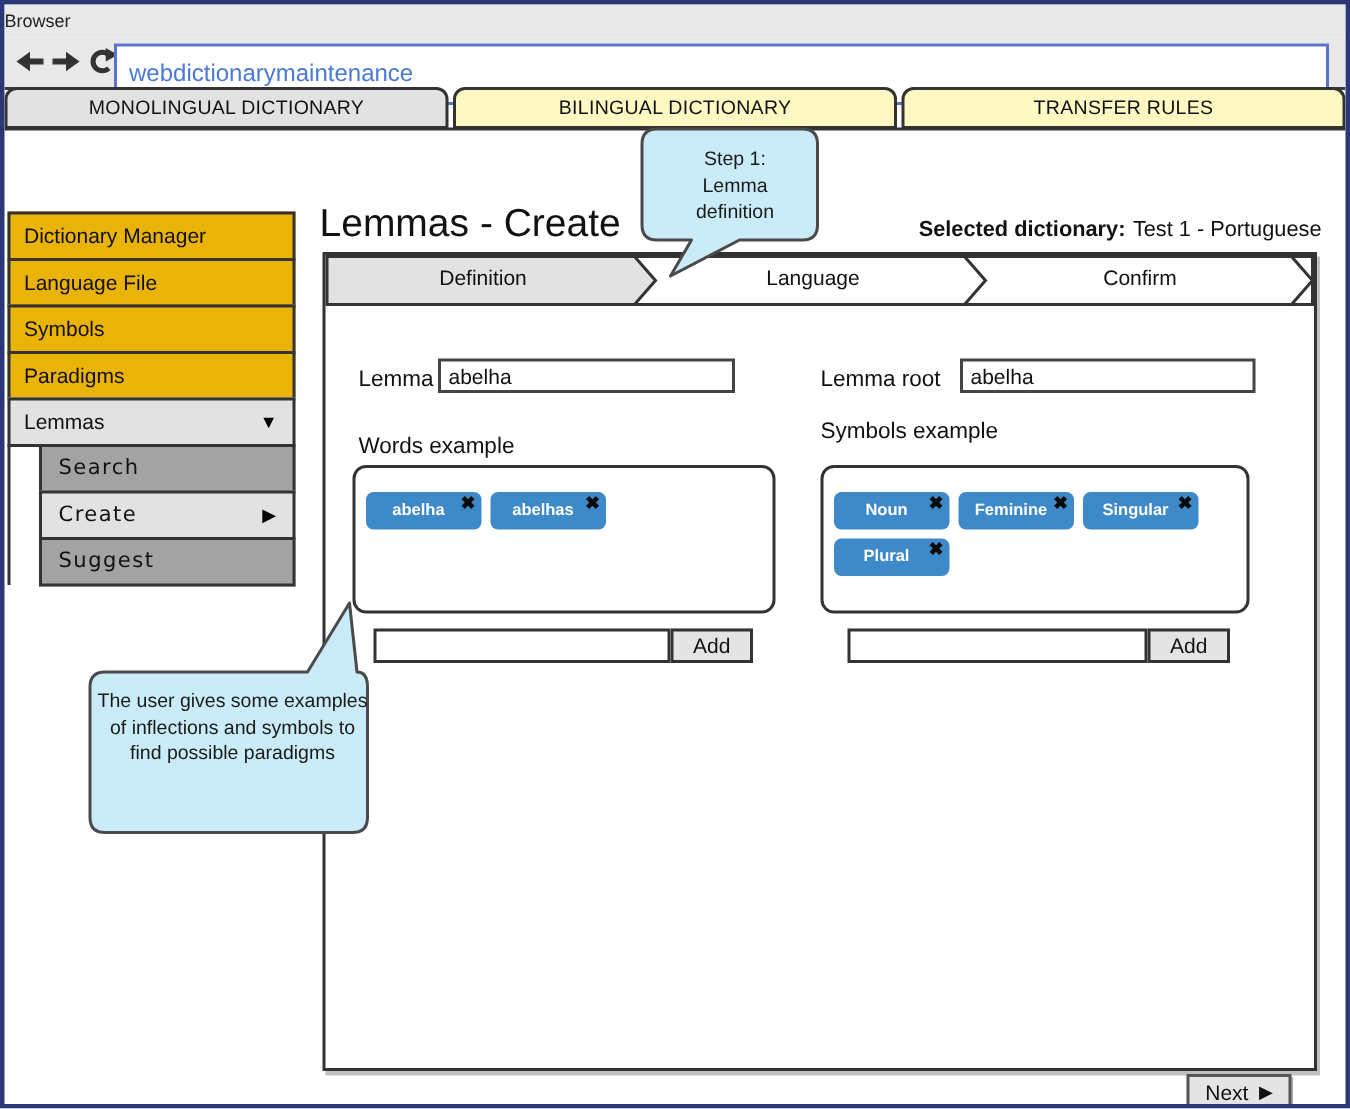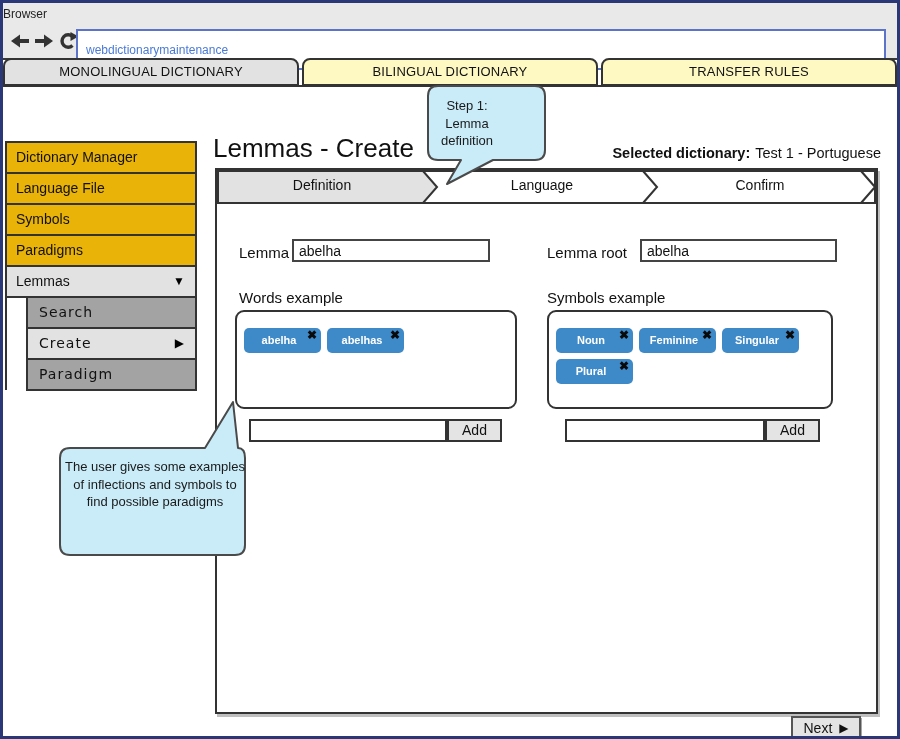--- a/index.html
+++ b/index.html
@@ -13,21 +13,21 @@
   .abs { position:absolute; }
 
   
   .titlebar { left:0; top:0; width:894px; height:22px; background:#e9e9e9;
     font-size:12px; line-height:22px; color:#222; }
   .navbar { left:0; top:22px; width:894px; height:35px; background:#e9e9e9;
     border-bottom:2px solid #3a3a3a; }
   .navicons { left:6px; top:27px; width:66px; height:24px; display:flex; gap:2px; }
   .navicons span { display:inline-block; width:22px; height:22px; cursor:pointer; }
   .urlbar { left:73px; top:26px; width:810px; height:41px; border:2px solid #5b74c9;
-    color:#4a7ad6; font-size:12px; padding:0 8px; background:#fff; outline:none;
+    color:#4a7ad6; font-size:16px; padding:0 8px; background:#fff; outline:none;
     font-family:"Liberation Sans", sans-serif; }
 
   
   .tab { top:55px; height:28px; border:2px solid #333; border-radius:8px 8px 0 0;
     background:#fef9c3; font-size:13px; line-height:24px; text-align:center;
     color:#111; cursor:pointer; letter-spacing:.2px; }
   .tab.active { background:#e2e2e2; }
   .tabline { left:0; top:82px; width:894px; height:2px; background:#333; }
 
   
@@ -122,21 +122,21 @@
     <div class="side-item active">
       <span class="side-caret">▼</span>
       <span>Lemmas</span>
     </div>
     <div class="submenu">
       <div class="sub-item"><span>Search</span></div>
       <div class="sub-item active">
         <span class="side-caret">▶</span>
         <span>Create</span>
       </div>
-      <div class="sub-item"><span>Paradigm</span></div>
+      <div class="sub-item"><span>Suggest</span></div>
     </div>
     <div class="submenu-connector"></div>
   </div>
 
   <div class="abs page-title">Lemmas - Create</div>
   <div class="abs selected-dict">
     <b>Selected dictionary:</b><span class="val">Test 1 - Portuguese</span>
   </div>
 
   <div class="abs panel">
@@ -156,40 +156,40 @@
     <input class="abs txt" style="left: 423px; top: 69px; width: 197px;" value="abelha">
 
     <div class="abs fld-label" style="left:22px; top:119px;">Words example</div>
     <div class="abs chipbox" style="left:18px; top:140px; width:282px; height:99px;">
       <div class="chip"><span class="x">✖</span><span>abelha</span></div>
       <div class="chip"><span class="x">✖</span><span>abelhas</span></div>
     </div>
     <input class="abs txt" style="left: 32px; top: 249px; width: 198px; border-color: rgb(51, 51, 51);">
     <button class="abs btn" style="left:230px; top:249px; width:55px; height:23px;">Add</button>
 
-    <div class="abs fld-label" style="left:330px; top:119px;">Symbols example</div>
+    <div class="abs fld-label" style="left:330px; top:109px;">Symbols example</div>
     <div class="abs chipbox" style="left:330px; top:140px; width:286px; height:99px;">
       <div class="chip"><span class="x">✖</span><span>Noun</span></div>
       <div class="chip"><span class="x">✖</span><span>Feminine</span></div>
       <div class="chip"><span class="x">✖</span><span>Singular</span></div>
       <div class="chip"><span class="x">✖</span><span>Plural</span></div>
     </div>
     <input class="abs txt" style="left: 348px; top: 249px; width: 200px; border-color: rgb(51, 51, 51);">
     <button class="abs btn" style="left:548px; top:249px; width:55px; height:23px;">Add</button>
 
     <button class="abs btn next-btn" style="left:574px; top:506px; width:70px; height:25px;">
       <span>Next</span>
       <span class="tri">▶</span>
     </button>
   </div>
 
   <svg class="abs co-svg" style="left:422px; top:81px;" width="130" height="105" viewBox="0 0 130 105">
     <path d="M22,100 L36,76 H13 Q3,76 3,66 V12 Q3,2 13,2 H110 Q120,2 120,12 V66 Q120,76 110,76 H68 Z" fill="#c9ecf8" stroke="#4a4a4a" stroke-width="2" stroke-linejoin="round"></path>
   </svg>
-  <div class="abs callout-text" style="left:402px; top:94px; width:124px;">Step 1:
+  <div class="abs callout-text" style="left:425px; top:94px; width:124px;">Step 1:
 Lemma
 definition</div>
 
   <svg class="abs co-svg" style="left:52px; top:392px;" width="200" height="170" viewBox="0 0 200 170">
     <path d="M178,7 L150,53 H15 Q5,53 5,63 V150 Q5,160 15,160 H180 Q190,160 190,150 V63 Q190,53 183,53 Z" fill="#c9ecf8" stroke="#4a4a4a" stroke-width="2" stroke-linejoin="round"></path>
   </svg>
   <div class="abs callout-text" style="left:62px; top:455px; width:180px;">The user gives some examples of inflections and symbols to find possible paradigms</div>
 
 </div>
 

